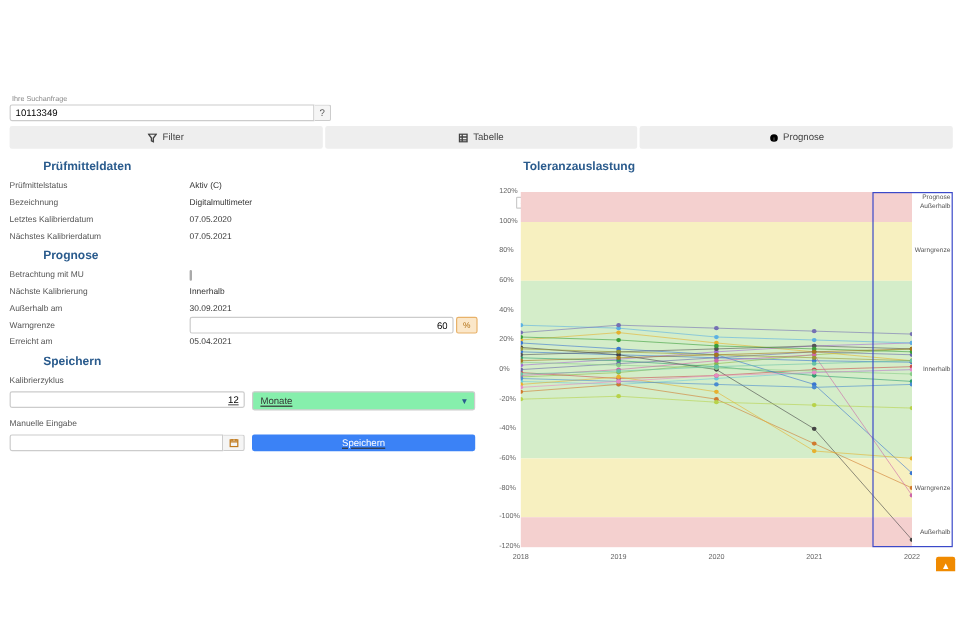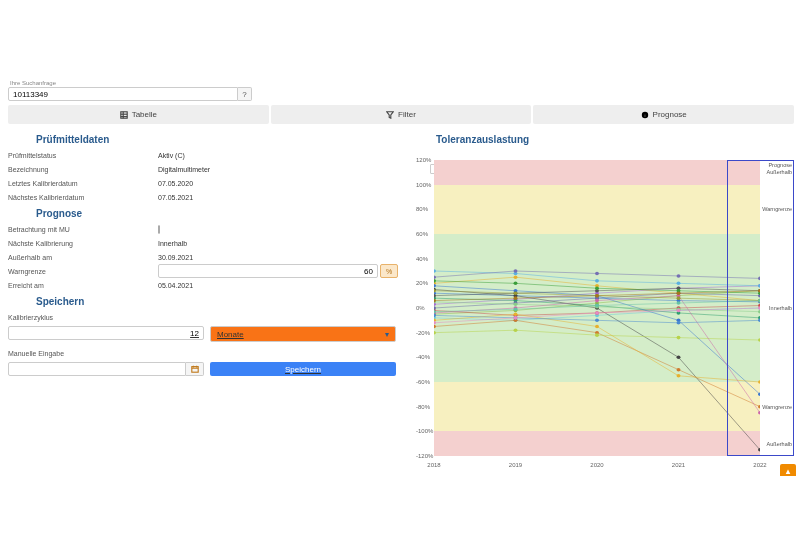--- a/index.html
+++ b/index.html
@@ -7,21 +7,21 @@
     margin: 0;
     font-family: Arial, Helvetica, sans-serif;
     font-size: 9px;
     color: #333;
     background: #fff;
     width: 802px;
   }
   .wrap { padding: 10px 8px 8px 8px; }
   .search-row { margin: 70px 0 4px 0; }
   .search-label { font-size: 6px; color: #888; margin: 0 0 1px 2px; }
-  .search-group { display: flex; align-items: stretch; width: 244px; }
+  .search-group { display: flex; align-items: stretch; width: 268px; }
   .search-input {
     flex: 1 1 auto;
     border: 1px solid #ccc;
     border-radius: 2px 0 0 2px;
     padding: 2px 4px;
     font-size: 8px;
     height: 14px;
   }
   .search-help {
     width: 14px; height: 14px;
@@ -65,21 +65,21 @@
     width: 18px; height: 14px; margin-left: 2px;
     border: 1px solid #e8b26a; background: #fbe7c9;
     color: #b06e12; border-radius: 2px;
     display: flex; align-items: center; justify-content: center;
     font-size: 7px;
   }
   .select {
     border: 1px solid #ccc; border-radius: 2px;
     height: 16px; padding: 0 18px 0 6px; font-size: 8px;
     width: 186px; position: relative; color: #333;
-    display: flex; align-items: center; background: #f97316;
+    display: flex; align-items: center; background: #86efac;
   }
   .select::after {
     content: "▾"; position: absolute; right: 6px; color: #2a5b8d; font-size: 8px;
   }
   .pair { display: flex; gap: 6px; margin: 2px 0 4px 0; text-decoration: underline; }
   .pair .inline-input { width: 196px; flex: none; }
   .date-group { display: flex; width: 196px; }
   .date-group .inline-input { flex: 1; border-radius: 2px 0 0 2px; }
   .date-btn {
     width: 18px; height: 14px; border: 1px solid #ccc; border-left: none;
@@ -132,32 +132,32 @@
     <div class="search-label">Ihre Suchanfrage</div>
     <div class="search-group">
       <input class="search-input" value="10113349" style="">
       <div class="search-help">?</div>
     </div>
   </div>
 
   <div class="tabs">
     <div class="tab">
       <svg class="ic" viewBox="0 0 10 10">
+          <path d="M1 1 L9 1 L6 5 L6 9 L4 8 L4 5 Z"></path>
+        </svg>
+      <span>Filter</span>
+    </div>
+    <div class="tab">
+      <svg class="ic" viewBox="0 0 10 10">
           <rect x="1" y="1" width="8" height="8"></rect>
           <line x1="1" y1="4" x2="9" y2="4"></line>
           <line x1="1" y1="7" x2="9" y2="7"></line>
           <line x1="4" y1="1" x2="4" y2="9"></line>
         </svg>
       <span>Tabelle</span>
-    </div>
-    <div class="tab">
-      <svg class="ic" viewBox="0 0 10 10">
-          <path d="M1 1 L9 1 L6 5 L6 9 L4 8 L4 5 Z"></path>
-        </svg>
-      <span>Filter</span>
     </div>
     <div class="tab">
       <svg class="ic" viewBox="0 0 10 10">
           <circle cx="5" cy="5" r="4"></circle>
           <line x1="5" y1="4.5" x2="5" y2="7.5"></line>
           <circle cx="5" cy="2.8" r="0.2" fill="currentColor"></circle>
         </svg>
       <span>Prognose</span>
     </div>
   </div>

